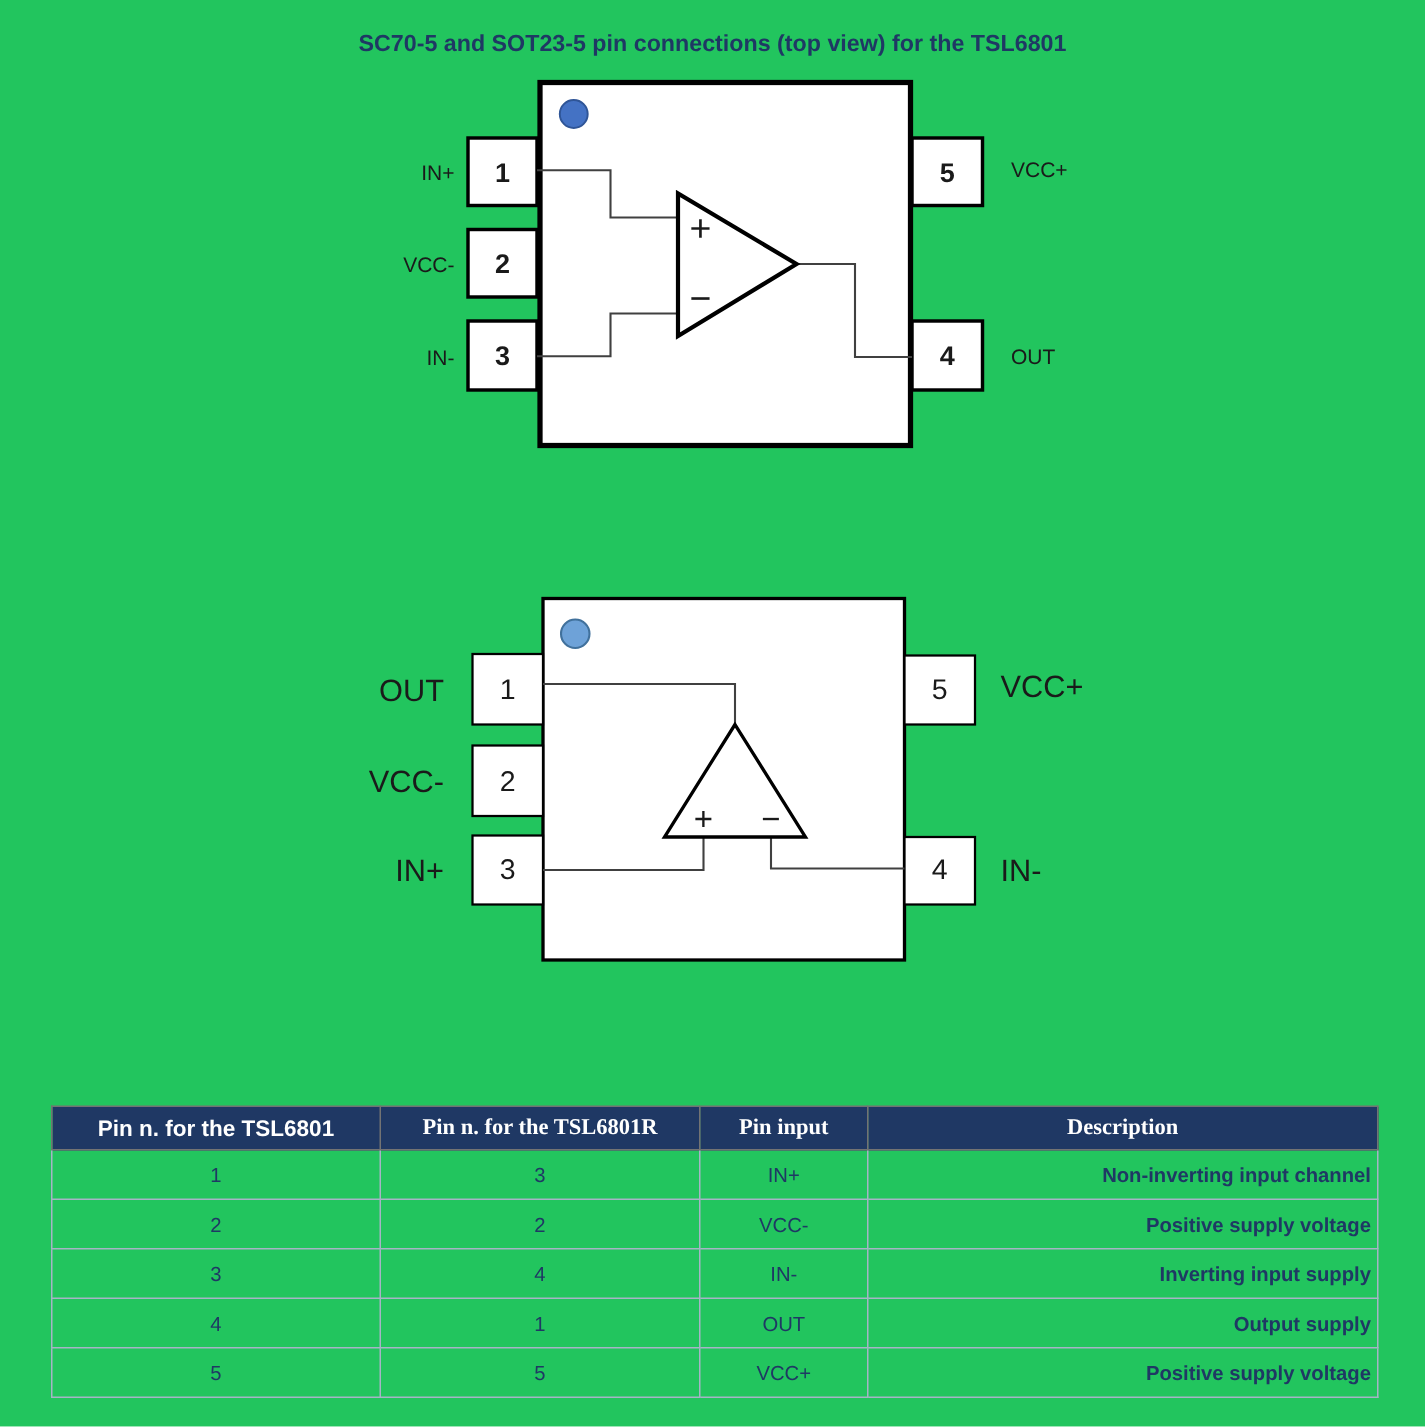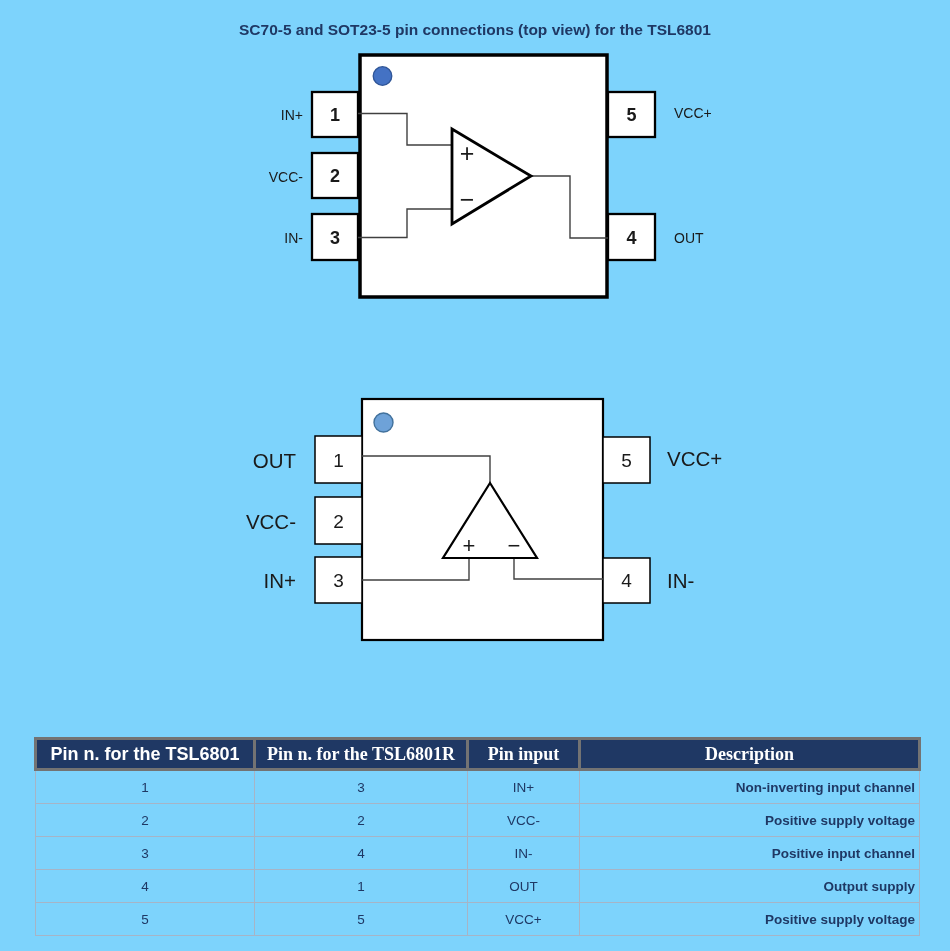--- a/index.html
+++ b/index.html
@@ -1,17 +1,17 @@
 <!DOCTYPE html>
 <html><head>
 <meta charset="utf-8">
 <style>
   html,body{margin:0;padding:0;background:#fff;}
   .page{
-    position:relative;width:950px;height:951px;background:#7dd3fc;overflow:hidden;
+    position:relative;width:950px;height:951px;background:#22c55e;overflow:hidden;
     font-family:"Liberation Sans",sans-serif;
   }
   .fig-title{
     position:absolute;left:0;width:950px;text-align:center;
     font-size:15.5px;font-weight:bold;color:#1f3864;line-height:17px;
   }
   svg{position:absolute;}
   svg text{font-family:"Liberation Sans",sans-serif;fill:#1a1a1a;}
   .pinnum-bold{font-size:18px;font-weight:bold;}
   .pinnum-reg{font-size:19px;}
@@ -22,22 +22,22 @@
   .shape{fill:#ffffff;stroke:#000000;}
   .wire{fill:none;stroke:#404040;stroke-width:1.4;}
 
   table.pintable{
     position:absolute;left:34px;top:737px;width:884px;
     border-collapse:collapse;table-layout:fixed;
     font-size:13.5px;color:#1f3864;
     border:1px solid #a6b4c6;
   }
   table.pintable th{
-    background:#1f3864;color:#ffffff;font-weight:bold;font-size:18px;
-    height:26px;padding:1px 4px;border:3px solid #737373;
+    background:#1f3864;color:#ffffff;font-weight:bold;font-size:15px;
+    height:26px;padding:1px 4px;border:1px solid #737373;
   }
   table.pintable th + th{border-left:1px solid #b9c6d8;font-family:Liberation Serif, serif;}
   table.pintable td{
     border:1px solid #a6b4c6;height:30px;padding:1px 4px;text-align:center;
   }
   table.pintable td.desc{text-align:right;padding-left:9px;font-weight:bold;}
 </style>
 </head>
 <body>
 
@@ -140,21 +140,21 @@
       <tr>
         <td>2</td>
         <td>2</td>
         <td>VCC-</td>
         <td class="desc">Positive supply voltage</td>
       </tr>
       <tr>
         <td>3</td>
         <td>4</td>
         <td>IN-</td>
-        <td class="desc">Positive input channel</td>
+        <td class="desc">Inverting input supply</td>
       </tr>
       <tr>
         <td>4</td>
         <td>1</td>
         <td>OUT</td>
         <td class="desc">Output supply</td>
       </tr>
       <tr>
         <td>5</td>
         <td>5</td>

